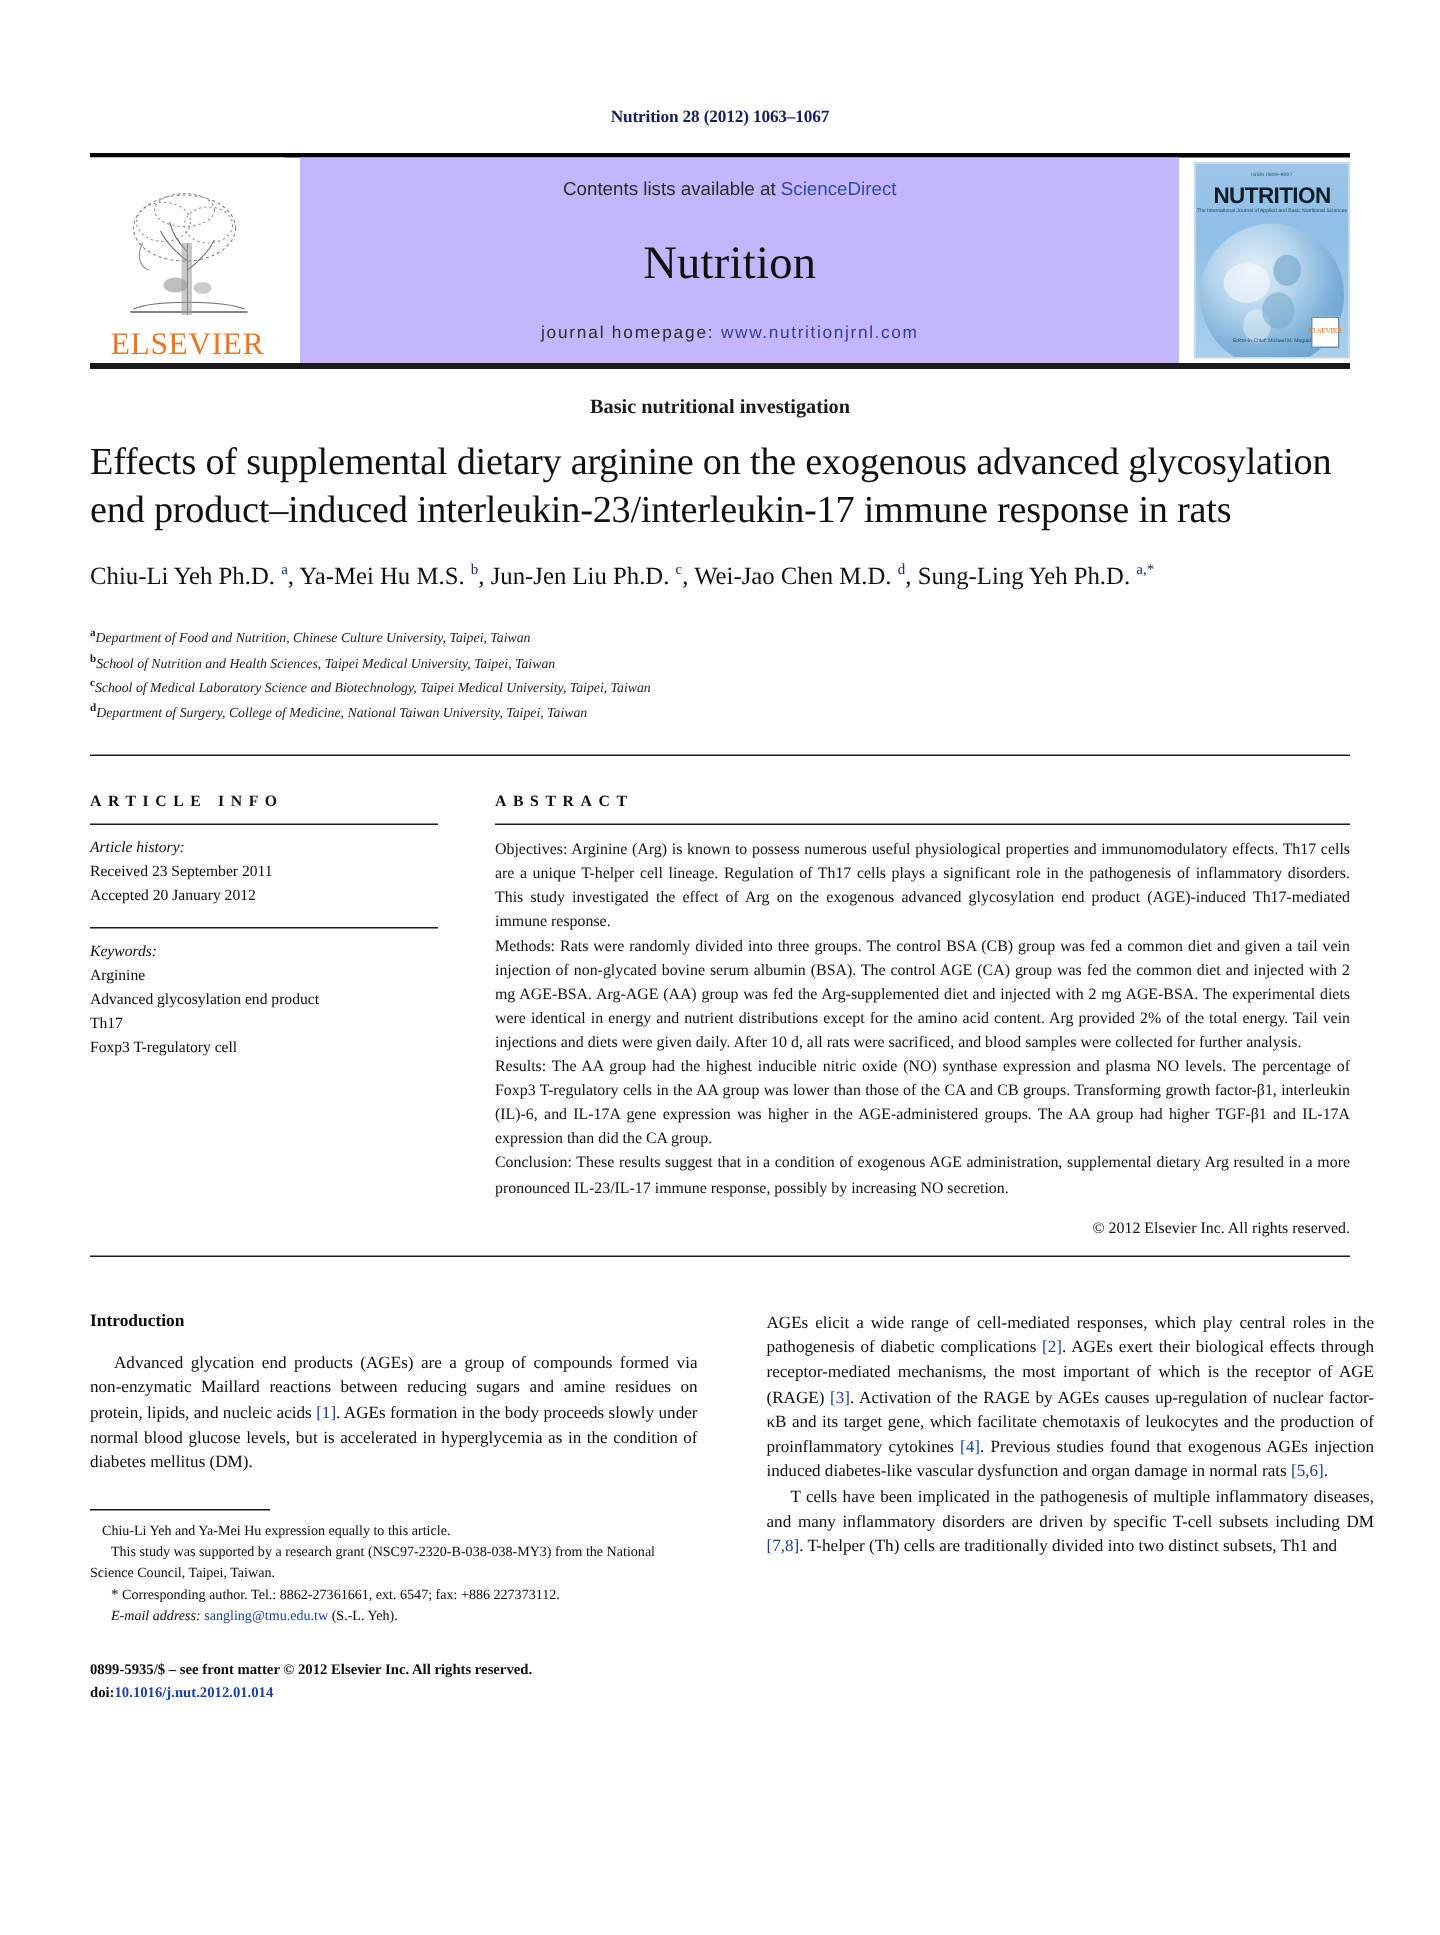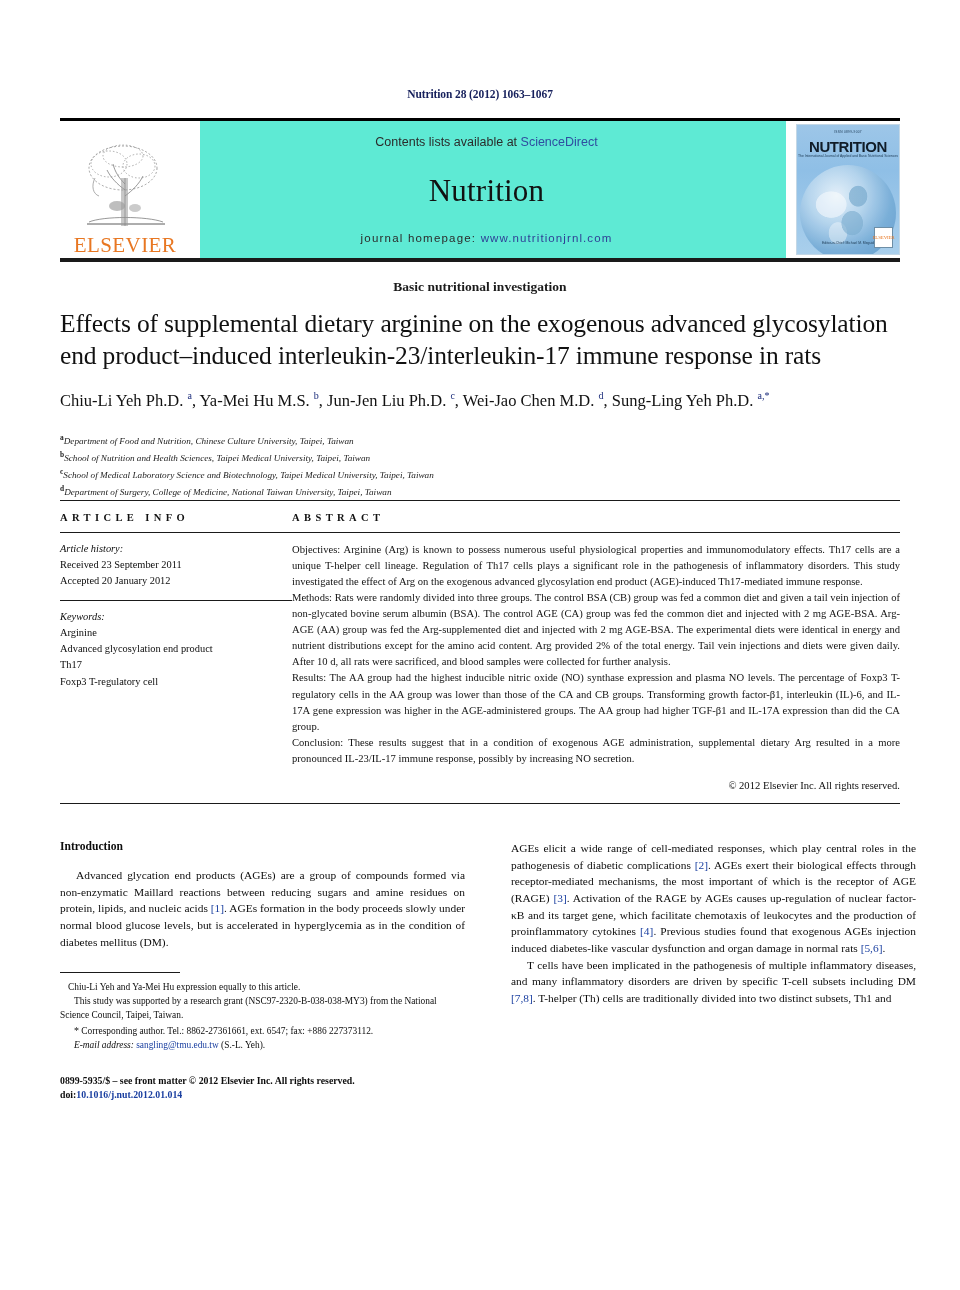--- a/index.html
+++ b/index.html
@@ -24,21 +24,20 @@
   }
 
   
   .running-head {
     text-align: center;
     font-size: 11.5px;
     font-weight: bold;
     color: #16205c;
     letter-spacing: -0.1px;
     padding-top: 72px;
-    margin-top: 16px;
   }
 
   
   .masthead {
     margin-top: 18px;
     border-top: 3px solid #000;
     border-bottom: 4px solid #1a1a1a;
     display: flex;
     align-items: stretch;
     height: 137px;
@@ -58,21 +57,21 @@
   .elsevier-word {
     font-family: "Liberation Serif", serif;
     font-size: 21px;
     letter-spacing: 0.4px;
     color: #e87722;
     line-height: 1;
     margin-top: 1px;
   }
   .banner {
     flex: 1 1 auto;
-    background: #5eead4;
+    background: #c4b5fd;
     display: flex;
     flex-direction: column;
     justify-content: space-between;
     align-items: center;
     padding: 14px 13px 14px 0;
     box-sizing: border-box;
     margin: 0 10px;
   }
   .banner-top {
     font-family: "Liberation Sans", sans-serif;
@@ -172,23 +171,25 @@
     margin-top: 21px;
     font-size: 9.2px;
     font-style: italic;
     line-height: 1.5;
     color: #1c1c1c;
   }
   .affiliations sup { font-style: normal; font-weight: bold; font-size: 7.4px; vertical-align: super;}
 
   
   .info-abstract {
+    margin-top: 20px;
     display: flex;
+    gap: 38px;
     border-top: 1.5px solid #1a1a1a;
-    padding-top: 0;
+    padding-top: 14px;
   }
   .col-info { width: 232px; flex: 0 0 232px; }
   .col-abs  { flex: 1 1 auto; }
   .block-head {
     font-size: 10.5px;
     font-weight: bold;
     letter-spacing: 4.4px;
     padding-top: 11px;
     padding-bottom: 9px;
     color: #111;

